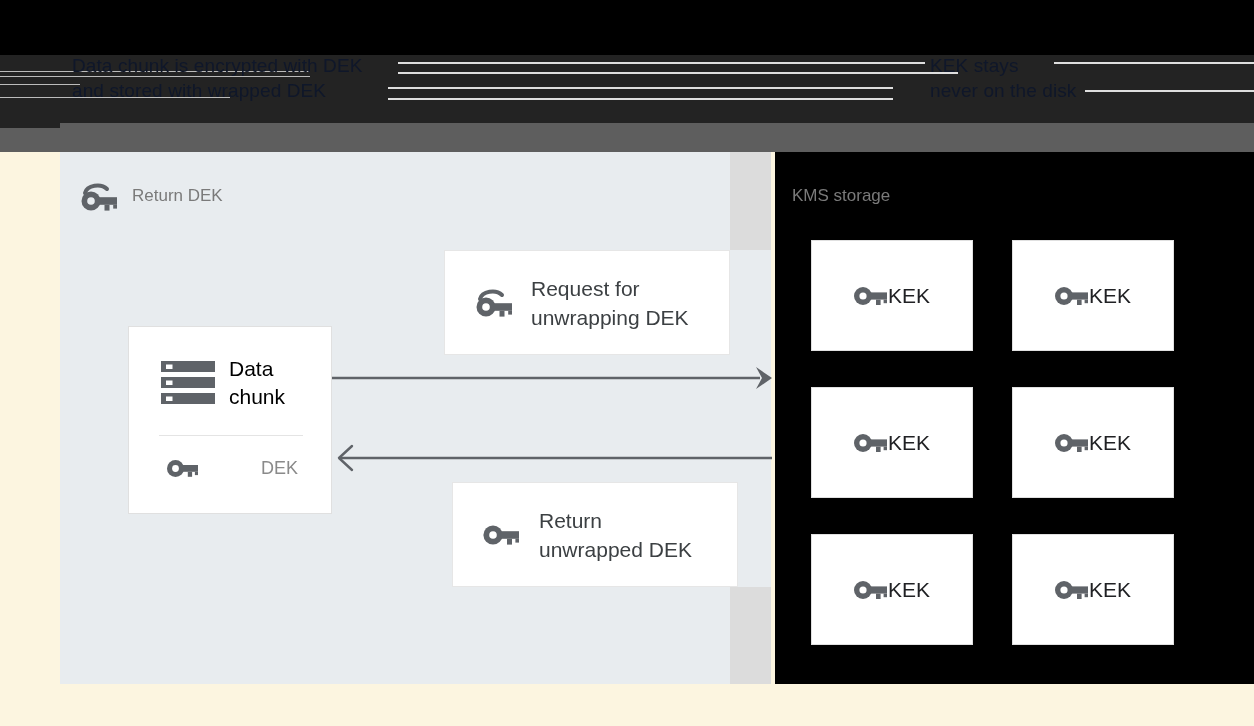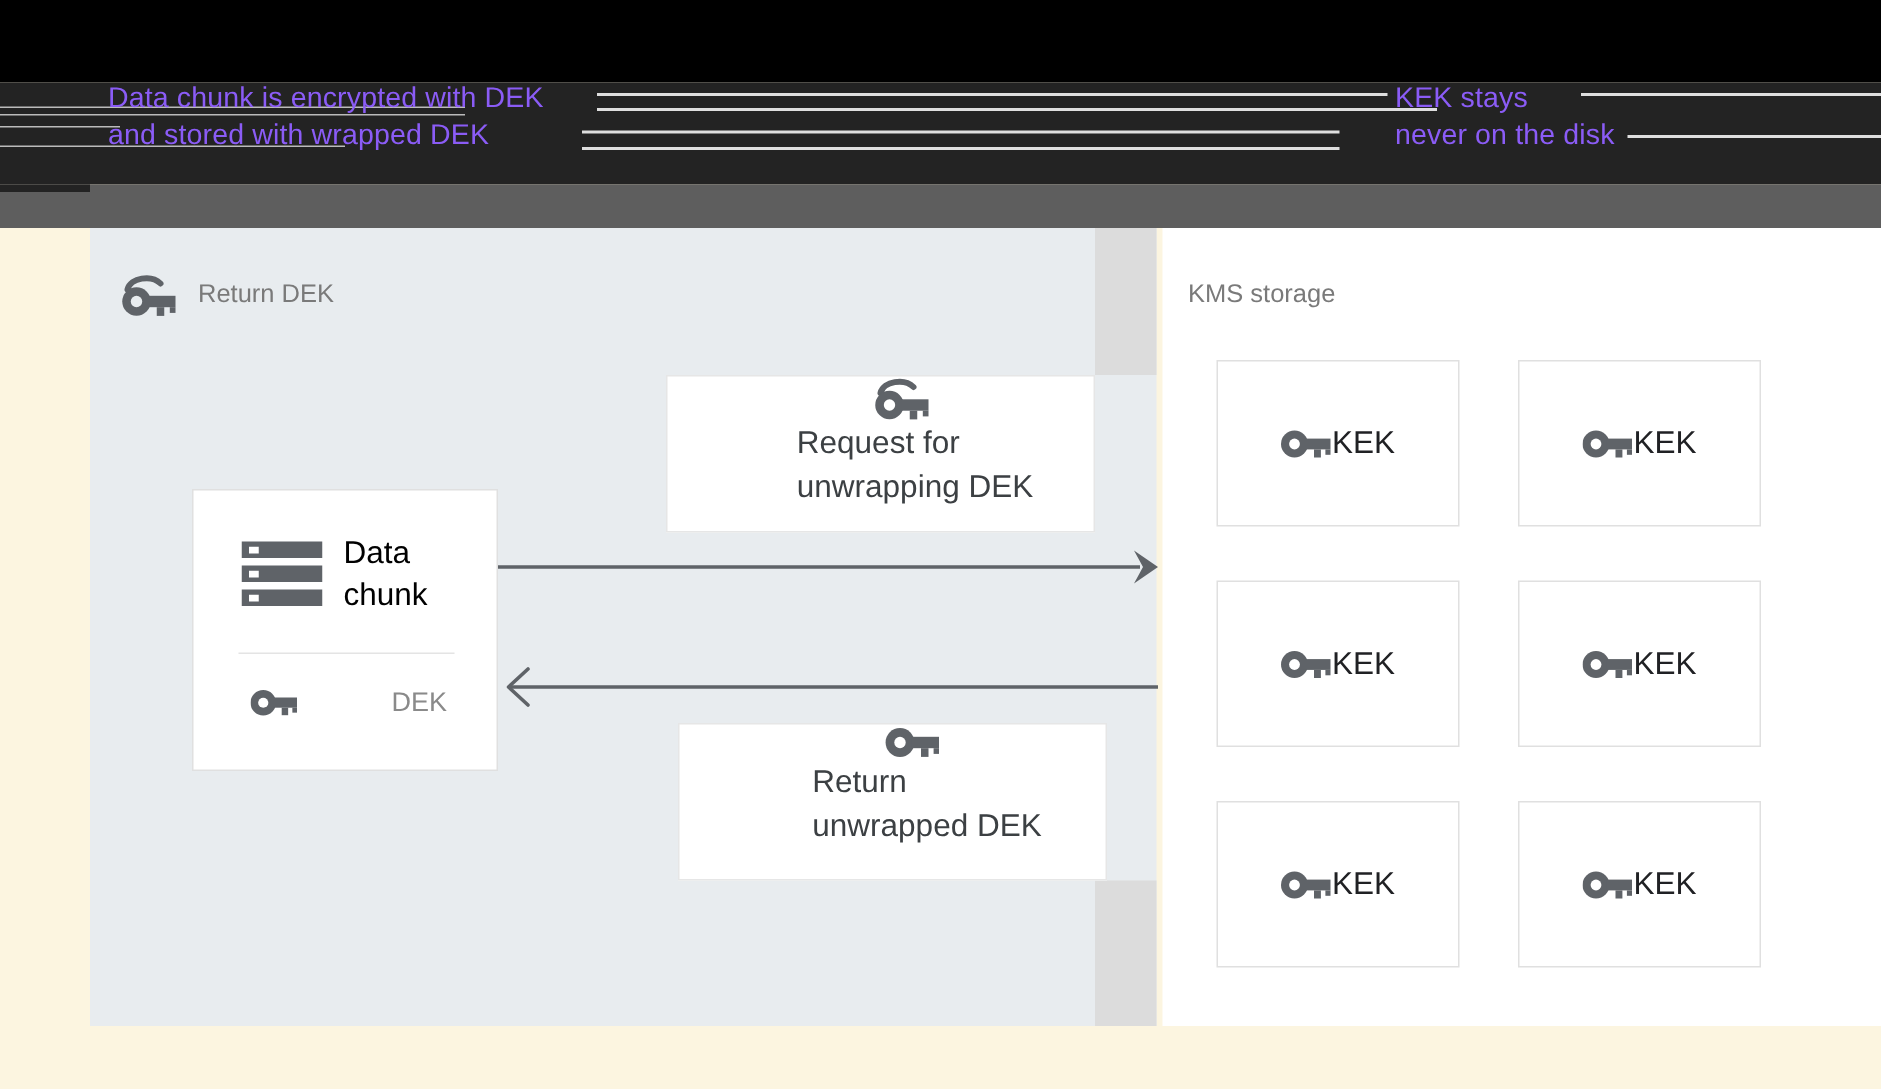--- a/index.html
+++ b/index.html
@@ -46,21 +46,21 @@
   .chrome-gray-notch {
     position: absolute;
     left: 0; top: 123px;
     width: 60px; height: 5px;
     background: #232323;
   }
 
   
   .chrome-heading {
     position: absolute;
-    color: #8b5cf6;
+    color: #0f172a;
     font-size: 19px;
     line-height: 25px;
     letter-spacing: 0.1px;
     white-space: pre-line;
     font-family: "Liberation Sans", sans-serif;
   }
   .chrome-heading.left  { left: 72px;  top: 53px; }
   .chrome-heading.right { left: 930px; top: 53px; }
 
   
@@ -87,21 +87,21 @@
     white-space: nowrap;
   }
   #storage-panel .panel-title { left: 72px; top: 34px; }
   #storage-panel .panel-icon  { left: 20px; top: 30px; }
 
   
   #kms-panel {
     position: absolute;
     left: 775px; top: 152px;
     width: 479px; height: 532px;
-    background: #ffffff;
+    background: #000000;
   }
   #kms-panel .panel-title { left: 17px; top: 34px; }
 
   
   #data-chunk-card {
     position: absolute;
     left: 128px; top: 326px;
     width: 204px; height: 188px;
     background: #ffffff;
     border: 1px solid #e0e0e0;
@@ -136,21 +136,20 @@
 
   
   .msg-card {
     position: absolute;
     background: #ffffff;
     border: 1px solid #e6e6e6;
     box-sizing: border-box;
     display: flex;
     align-items: center;
     padding-left: 30px;
-    flex-direction: column;
   }
   .msg-card .msg-label {
     margin-left: 16px;
     color: #3c4043;
     font-size: 21px;
     line-height: 29px;
     white-space: pre-line;
   }
   #msg-request { left: 444px; top: 250px; width: 286px; height: 105px; }
   #msg-return  { left: 452px; top: 482px; width: 286px; height: 105px; }

